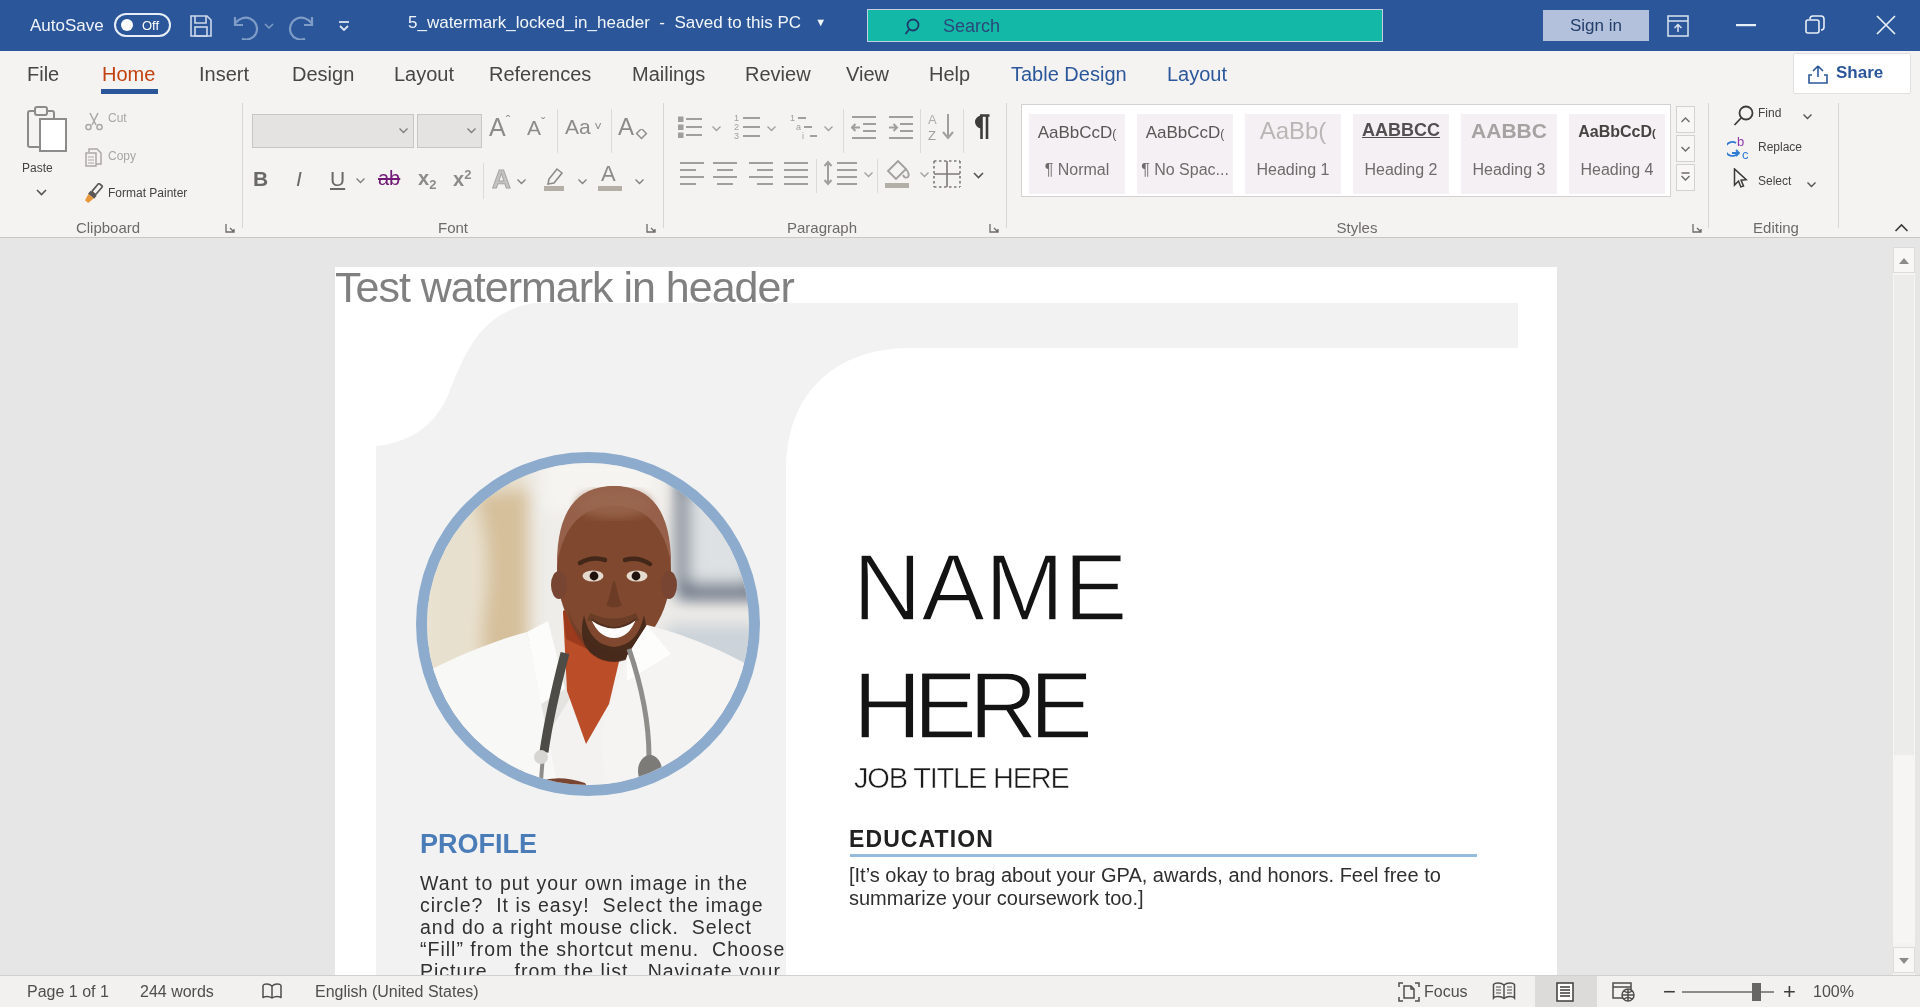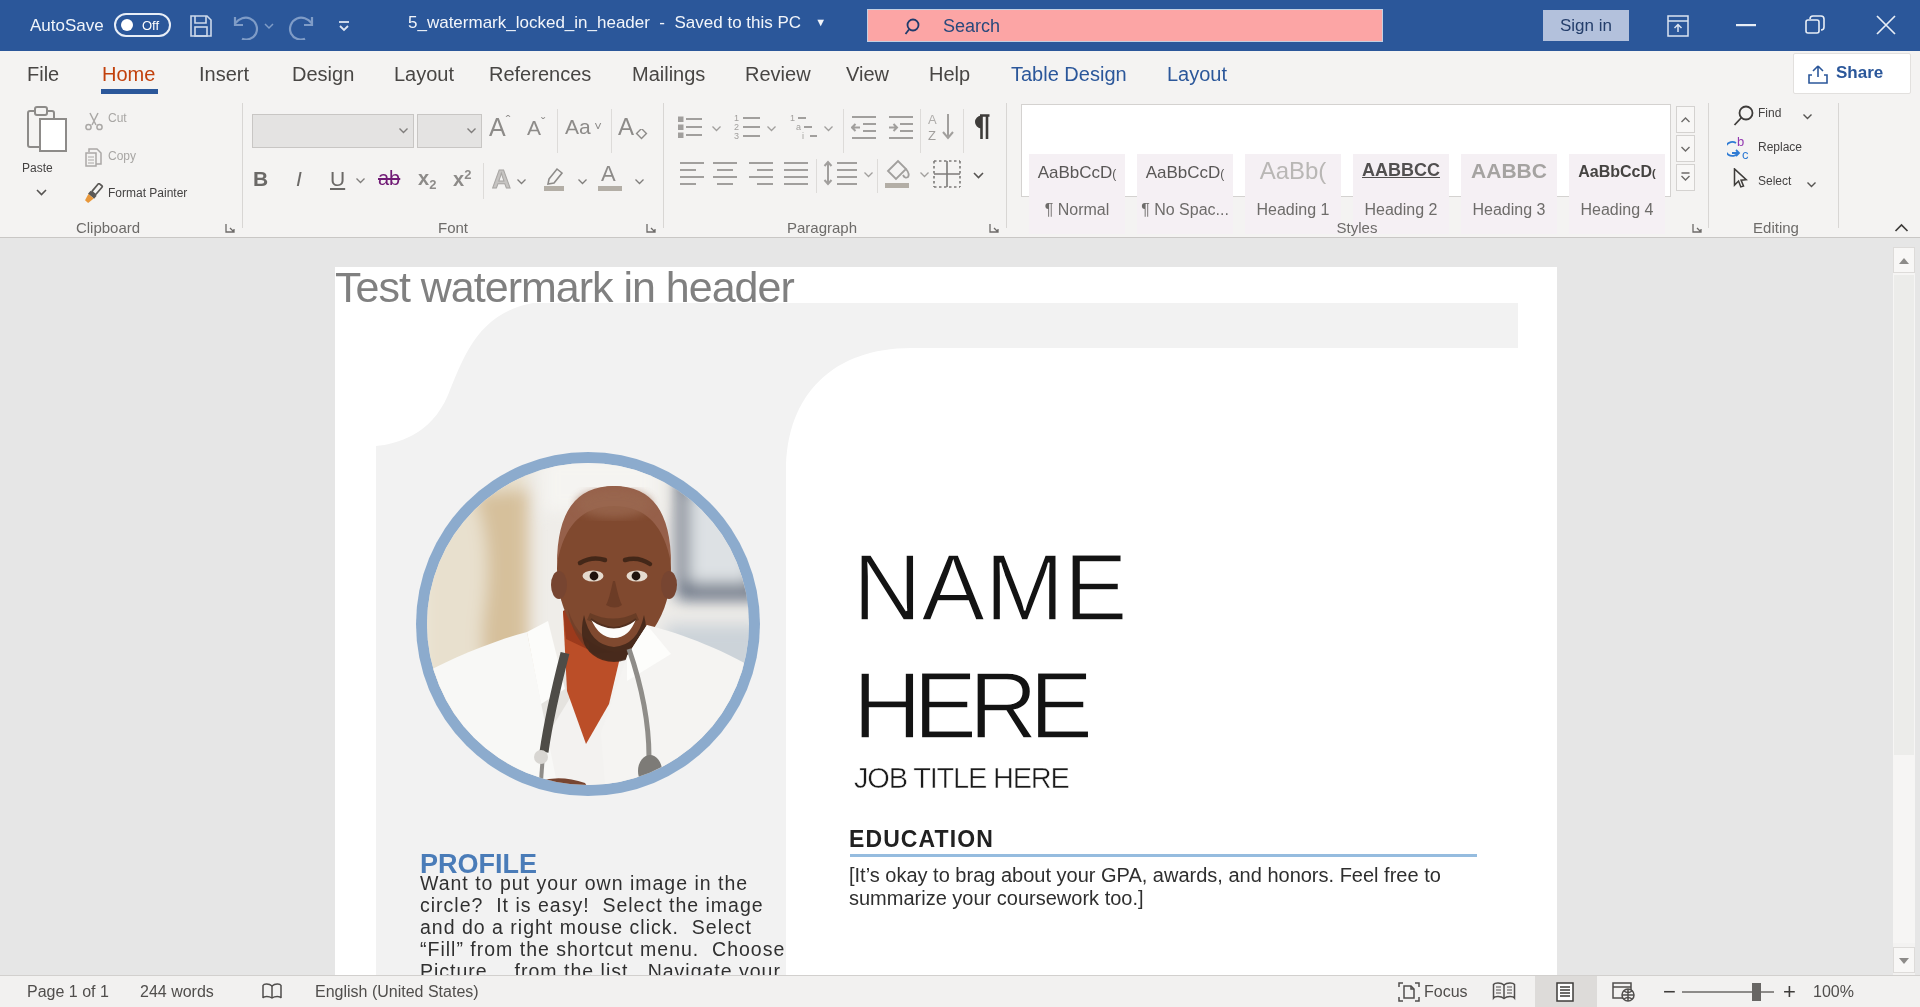--- a/index.html
+++ b/index.html
@@ -7,23 +7,23 @@
   #app { position:relative; width:1920px; height:1007px; background:#e6e6e6; }
   .abs { position:absolute; }
 
   
   #titlebar { position:absolute; left:0; top:0; width:1920px; height:51px; background:#2b579a; color:#fff; }
   #autosave { position:absolute; left:30px; top:16px; font-size:17px; color:#f0f4fa; }
   #toggle { position:absolute; left:114px; top:13px; width:57px; height:24px; border:2px solid #e8eef7; border-radius:12px; }
   #toggle .knob { position:absolute; left:5px; top:4px; width:12px; height:12px; background:#fff; border-radius:50%; }
   #toggle .lbl { position:absolute; left:26px; top:3px; font-size:13px; color:#fff; }
   #doctitle { position:absolute; left:408px; top:13px; font-size:17px; color:#f2f5fa; }
-  #searchbox { position:absolute; left:867px; top:9px; width:516px; height:33px; background:#fca5a5; border:1px solid #c3cfe2; }
+  #searchbox { position:absolute; left:867px; top:9px; width:516px; height:33px; background:#14b8a6; border:1px solid #c3cfe2; }
   #searchbox .stext { position:absolute; left:75px; top:6px; font-size:18px; color:#29497c; }
-  #signin { position:absolute; left:1543px; top:10px; width:86px; height:31px; background:#b3c1dc; color:#243e6b; font-size:17px; text-align:center; line-height:31px; }
+  #signin { position:absolute; left:1543px; top:10px; width:106px; height:31px; background:#b3c1dc; color:#243e6b; font-size:17px; text-align:center; line-height:31px; }
 
   
   #tabrow { position:absolute; left:0; top:51px; width:1920px; height:46px; background:#f4f3f2; }
   .tab { position:absolute; top:12px; font-size:20px; color:#484644; }
   .tab.active { color:#c2410c; font-weight:normal; }
   .tab.ctx { color:#2b579a; }
   #homeline { position:absolute; left:101px; top:89px; width:57px; height:5px; background:#2b579a; }
   #sharebtn { position:absolute; left:1793px; top:2px; width:118px; height:41px; background:#fff; border:1px solid #e2e0de; border-radius:2px; }
   #sharebtn span { position:absolute; left:42px; top:9px; color:#2b579a; font-weight:bold; font-size:17px; }
 
@@ -33,30 +33,30 @@
   .glabel { position:absolute; top:122px; font-size:15px; color:#6d6b69; width:200px; text-align:center; }
   .launcher { position:absolute; top:125px; width:12px; height:12px; }
   .btn-txt { font-size:12px; color:#444242; }
   .dis { color:#a8a6a4; }
 
   
   .ddbox { position:absolute; background:#e4e3e2; border:1px solid #c8c6c4; height:34px; }
 
   
   #stylegal { position:absolute; left:1021px; top:7px; width:650px; height:93px; background:#fff; border:1px solid #d4d2d0; }
-  .stycard { position:absolute; top:9px; width:96px; height:80px; background:#f5f0f4;margin-top:40px; }
+  .stycard { position:absolute; top:9px; width:96px; height:80px; background:#f5f0f4; }
   .stycard .big { position:absolute; width:100%; text-align:center; top:9px; font-size:17px; color:#595756; white-space:nowrap; overflow:hidden; }
   .stycard .sml { position:absolute; width:100%; text-align:center; top:47px; font-size:16px; color:#6e6c6a; white-space:nowrap; overflow:hidden; }
   .styarr { position:absolute; left:1676px; width:19px; height:27px; background:#f8f7f6; border:1px solid #d4d2d0; text-align:center; }
 
   
   #docarea { position:absolute; left:0; top:238px; width:1920px; height:737px; background:#e6e6e6; overflow:hidden; }
   #page { position:absolute; left:335px; top:29px; width:1222px; height:720px; background:#fff; }
   #watermark { position:absolute; left:0px; top:-4px; font-size:43px; color:#808080; white-space:nowrap; letter-spacing:-1px; }
-  #profile { position:absolute; left:85px; top:562px; font-size:27px; font-weight:bold; color:#4a7cb8;margin-top:20px; }
+  #profile { position:absolute; left:85px; top:562px; font-size:27px; font-weight:bold; color:#4a7cb8; }
   .bodytxt { font-size:19.5px; color:#303030; line-height:22px; letter-spacing:1px; }
 
   
   #statusbar { position:absolute; left:0; top:975px; width:1920px; height:32px; background:#f2f1f0; border-top:1px solid #d2d0ce; font-size:16px; color:#504e4c; }
   #statusbar .it { position:absolute; top:7px; }
 
   
   #vscroll { position:absolute; left:1893px; top:9px; width:22px; height:737px; background:#f3f2f1; }
 </style>
 </head>

